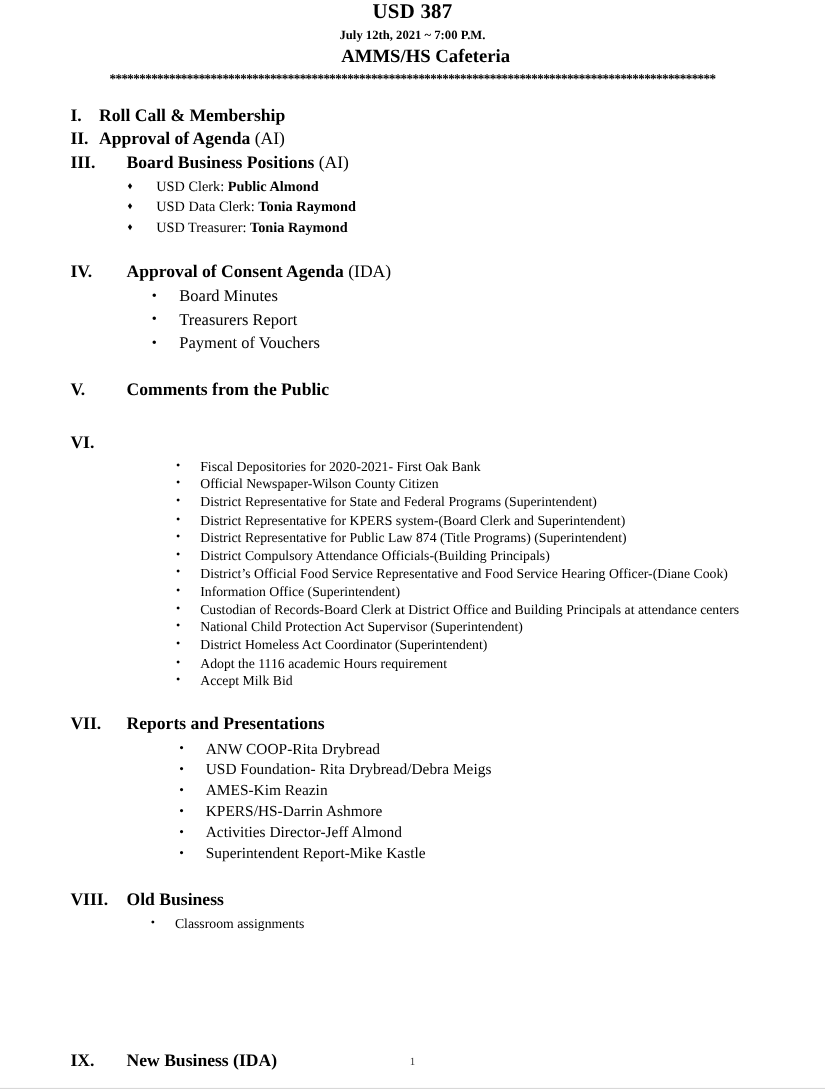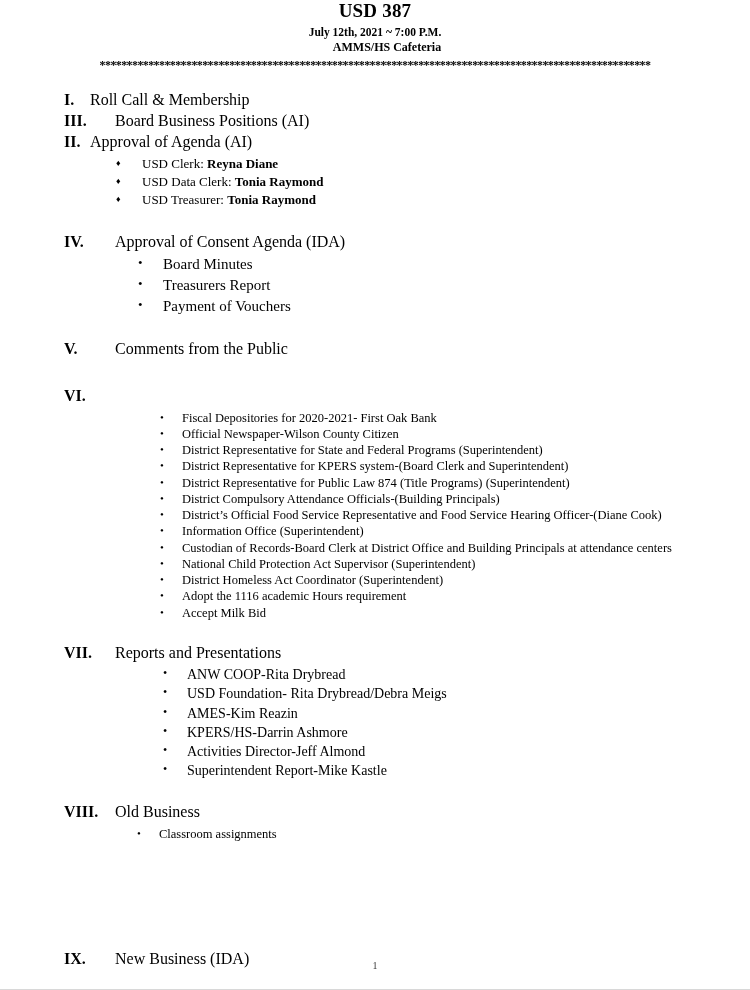--- a/index.html
+++ b/index.html
@@ -44,21 +44,21 @@
     letter-spacing: 0.1px;
     margin-top: 1px;
   }
   .doc-subtitle {
     font-size: 11.5px;
     font-weight: bold;
     line-height: 1.25;
     margin-top: 3px;
   }
   .doc-venue {
-    font-size: 12px;
+    font-size: 17px;
     font-weight: bold;
     line-height: 1.25;
     margin-left: 24px;
   }
 
   .divider {
     font-size: 12px;
     font-weight: bold;
     line-height: 1;
     letter-spacing: -0.6px;
@@ -79,21 +79,21 @@
   .section {
     display: flex;
     align-items: baseline;
   }
   .num {
     font-weight: bold;
     flex: 0 0 auto;
     text-align: left;
   }
   .heading {
-    font-weight: normal;
+    font-weight: bold;
   }
   .paren-light {
     font-weight: normal;
   }
 
   
   .sec-tight {
     font-size: 16px;
     line-height: 1.33;
     padding-left: 64px;
@@ -194,33 +194,33 @@
 
   <div class="divider">******************************************************************************************************</div>
 
   <div class="content">
 
     <div class="section sec-tight">
       <span class="num">I.</span>
       <span class="heading">Roll Call &amp; Membership</span>
     </div>
 
-    <div class="section sec-wide">
-      <span class="num">III.</span>
-      <span><span class="heading">Board Business Positions </span><span class="paren-light">(AI)</span></span>
-    </div>
-
     <div class="section sec-tight">
       <span class="num">II.</span>
       <span><span class="heading">Approval of Agenda </span><span class="paren-light">(AI)</span></span>
     </div>
+
+    <div class="section sec-wide">
+      <span class="num">III.</span>
+      <span><span class="heading">Board Business Positions </span><span class="paren-light">(AI)</span></span>
+    </div>
     <ul class="bl-diamond">
       <li>
         <span class="bullet">♦</span>
-        <span class="btext"><span>USD Clerk:  </span><b>Reyna Diane</b></span>
+        <span class="btext"><span>USD Clerk:  </span><b>Public Almond</b></span>
       </li>
       <li>
         <span class="bullet">♦</span>
         <span class="btext"><span>USD Data Clerk: </span><b>Tonia Raymond</b></span>
       </li>
       <li>
         <span class="bullet">♦</span>
         <span class="btext"><span>USD Treasurer:  </span><b>Tonia Raymond</b></span>
       </li>
     </ul>

